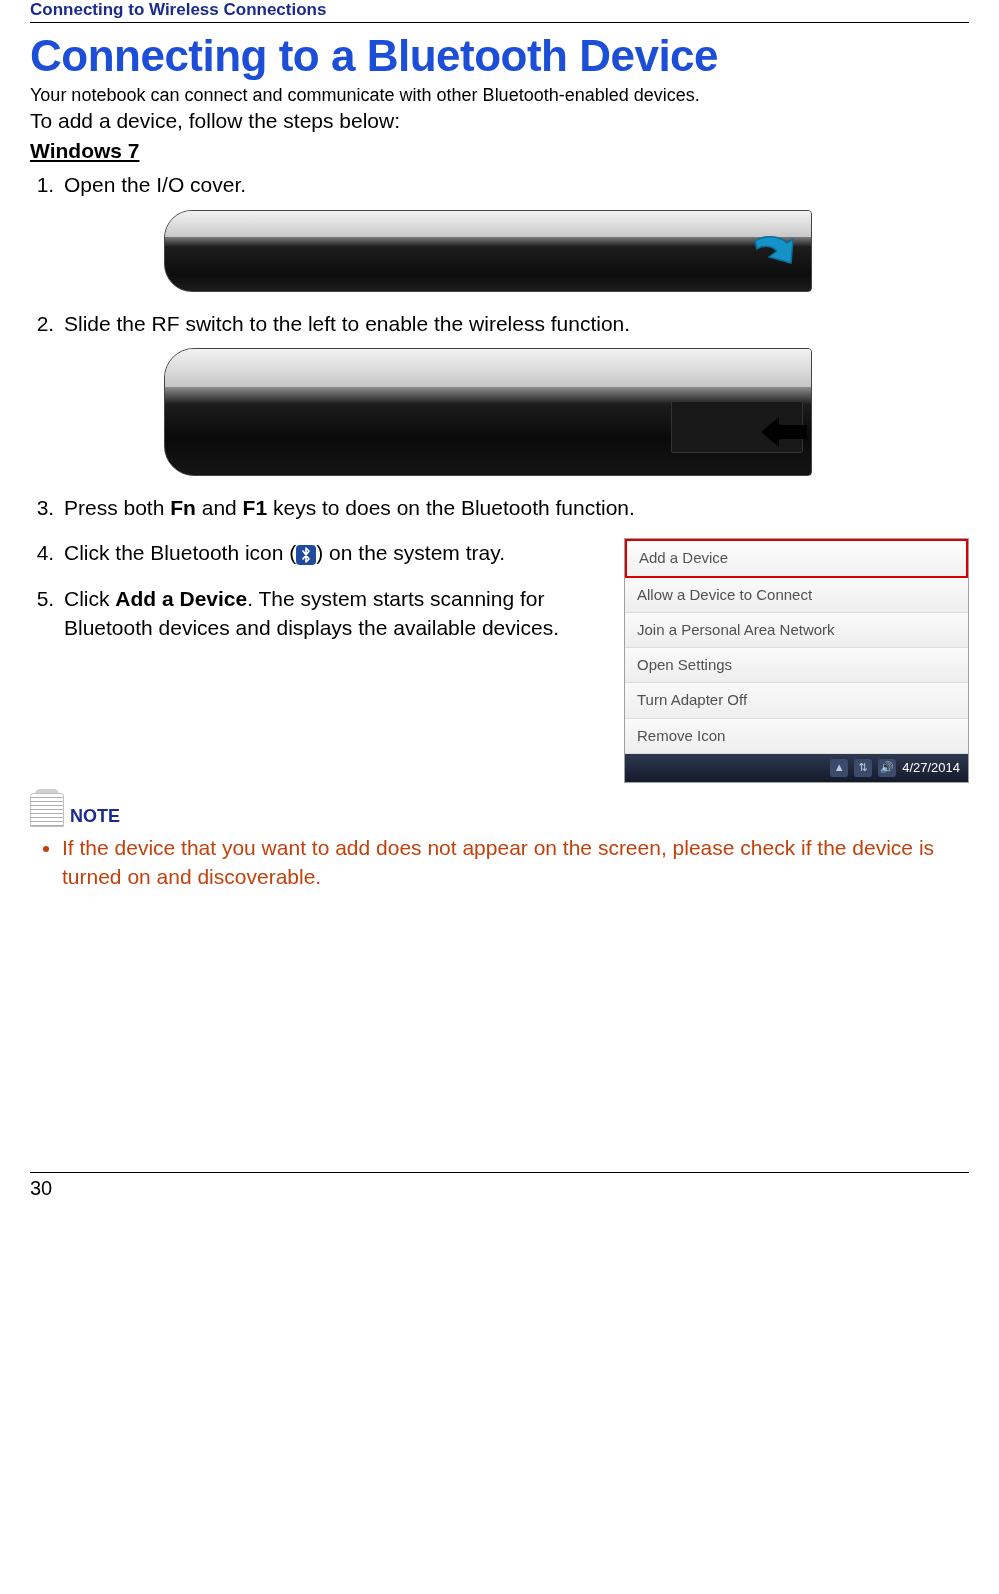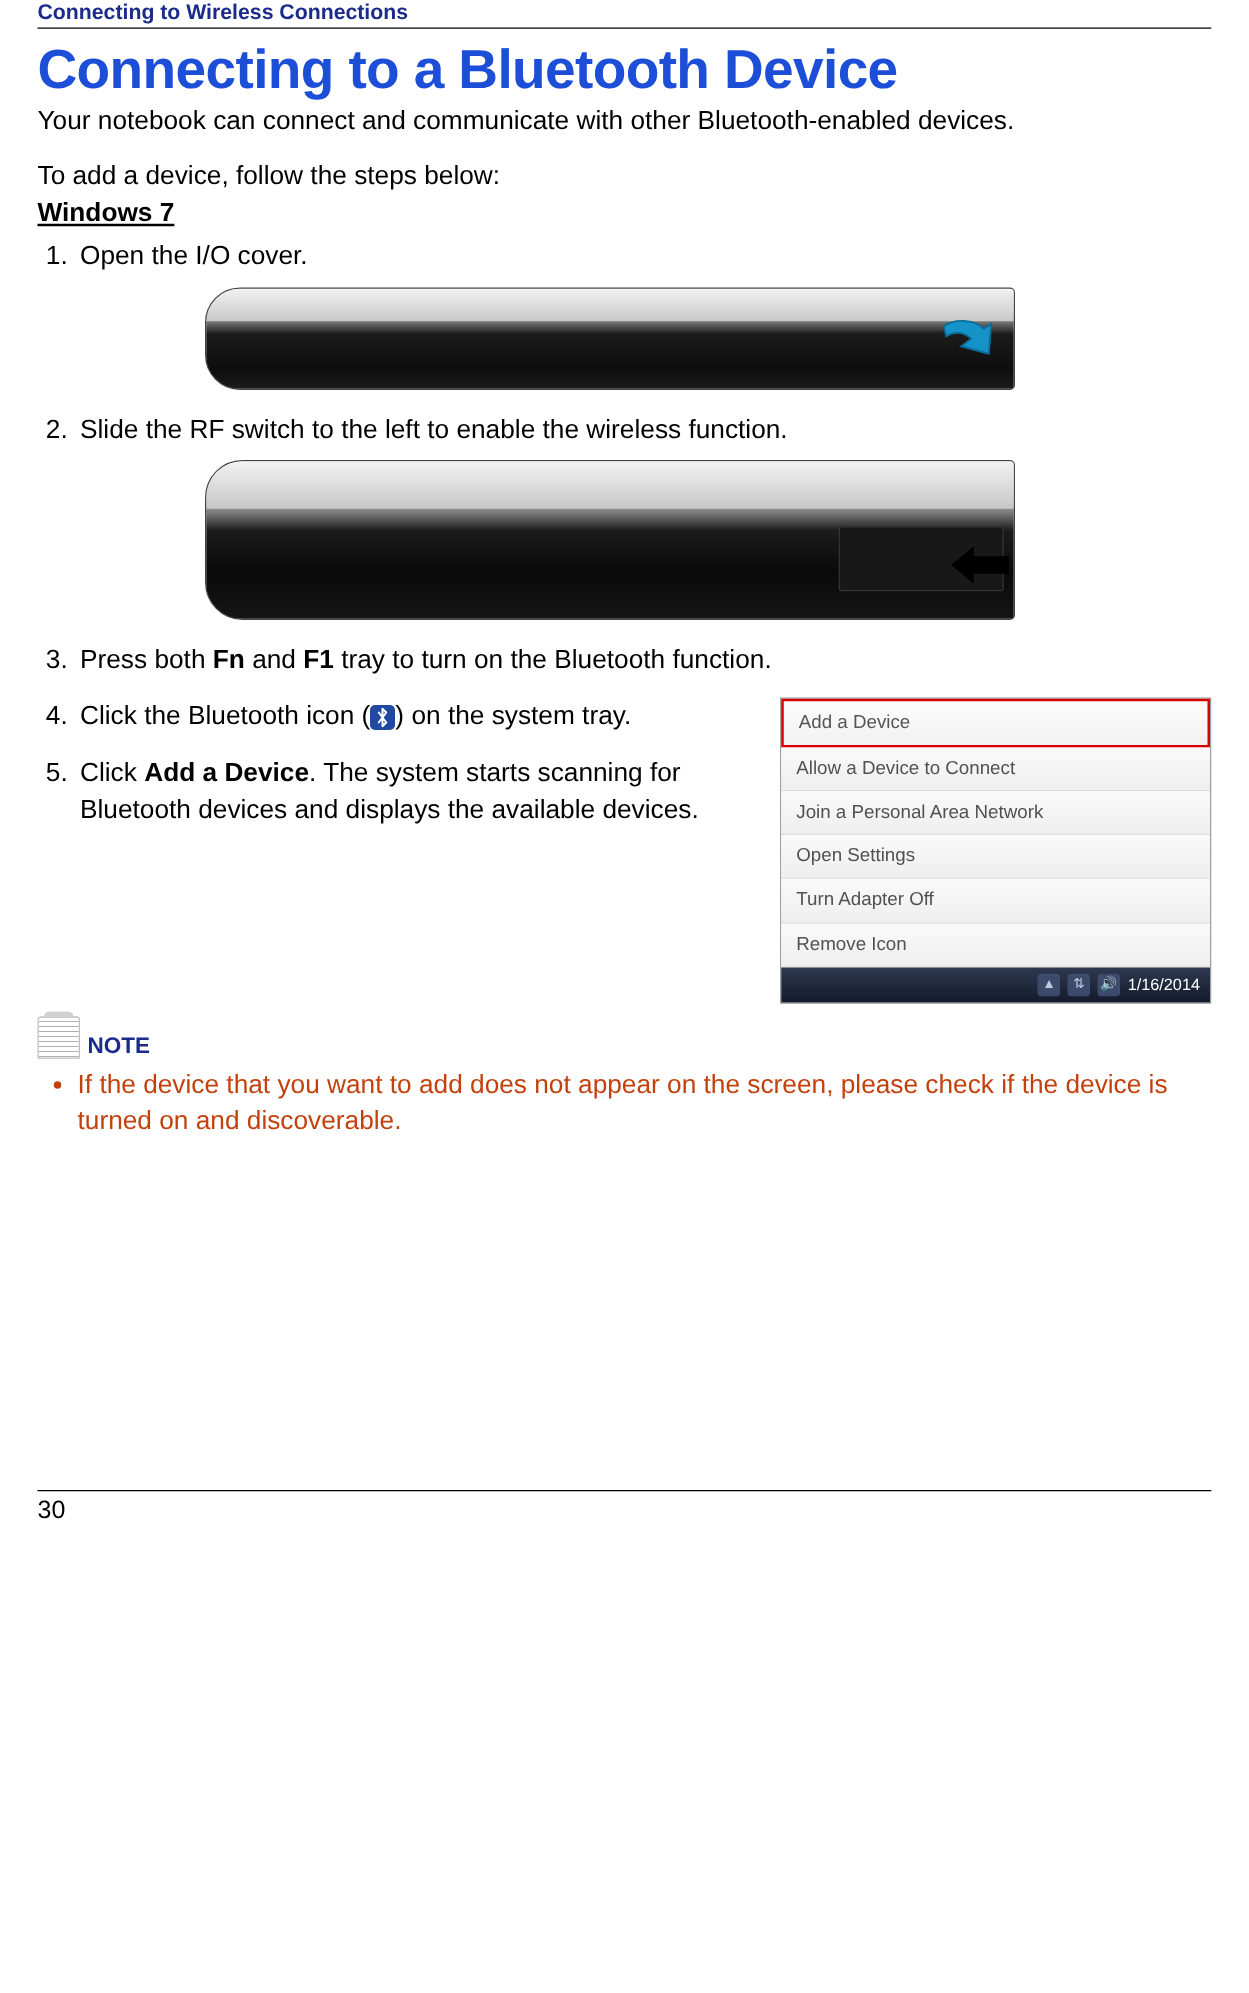--- a/index.html
+++ b/index.html
@@ -21,23 +21,23 @@
   }
   h1.main-title {
     font-family: Liberation Sans, sans-serif;
     font-weight: bold;
     font-size: 44px;
     color: #1d4ed8;
     margin: 4px 0 2px 0;
     letter-spacing: -0.5px;
   }
   p.intro {
-    font-size: 21px;
+    font-size: 18px;
     line-height: 1.35;
-    margin-bottom: 18px;
+    margin-bottom: 2px;
   }
   p.lead-in {
     font-size: 21px;
     margin-bottom: 6px;
   }
   .os-title {
     font-size: 21px;
     font-weight: bold;
     text-decoration: underline;
     margin-bottom: 8px;
@@ -255,36 +255,36 @@
         <span class="arrow2 cyan">
           <svg viewBox="0 0 50 34">
               <path d="M2 17 L 20 2 L 20 10 L 48 10 L 48 24 L 20 24 L 20 32 Z"></path>
             </svg>
         </span>
       </div>
     </div>
   </li>
 
   <li>
-    <span>Press both </span><span class="bold">Fn</span><span> and </span><span class="bold">F1</span><span> tray to turn on the Bluetooth function.</span>
+    <span>Press both </span><span class="bold">Fn</span><span> and </span><span class="bold">F1</span><span> keys to does on the Bluetooth function.</span>
   </li>
 
   <li class="step-block">
     <div class="float-right-menu">
       <div class="menu-item selected">Add a Device</div>
       <div class="menu-item">Allow a Device to Connect</div>
       <div class="menu-item">Join a Personal Area Network</div>
       <div class="menu-item">Open Settings</div>
       <div class="menu-item">Turn Adapter Off</div>
       <div class="menu-item">Remove Icon</div>
       <div class="taskbar">
         <span class="tray-icon">▲</span>
         <span class="tray-icon">⇅</span>
         <span class="tray-icon">🔊</span>
-        <span>1/16/2014</span>
+        <span>4/27/2014</span>
       </div>
     </div>
     <span class="step-text">
       <span>Click the Bluetooth icon (</span><span class="bt-icon">
           <svg width="12" height="16" viewBox="0 0 12 16">
             <path d="M3 4 L9 12 L6 15 L6 1 L9 4 L3 12" stroke="#fff" stroke-width="1.6" fill="none" stroke-linejoin="round" stroke-linecap="round"></path>
           </svg>
         </span><span>) on the system tray.</span>
     </span>
   </li>

